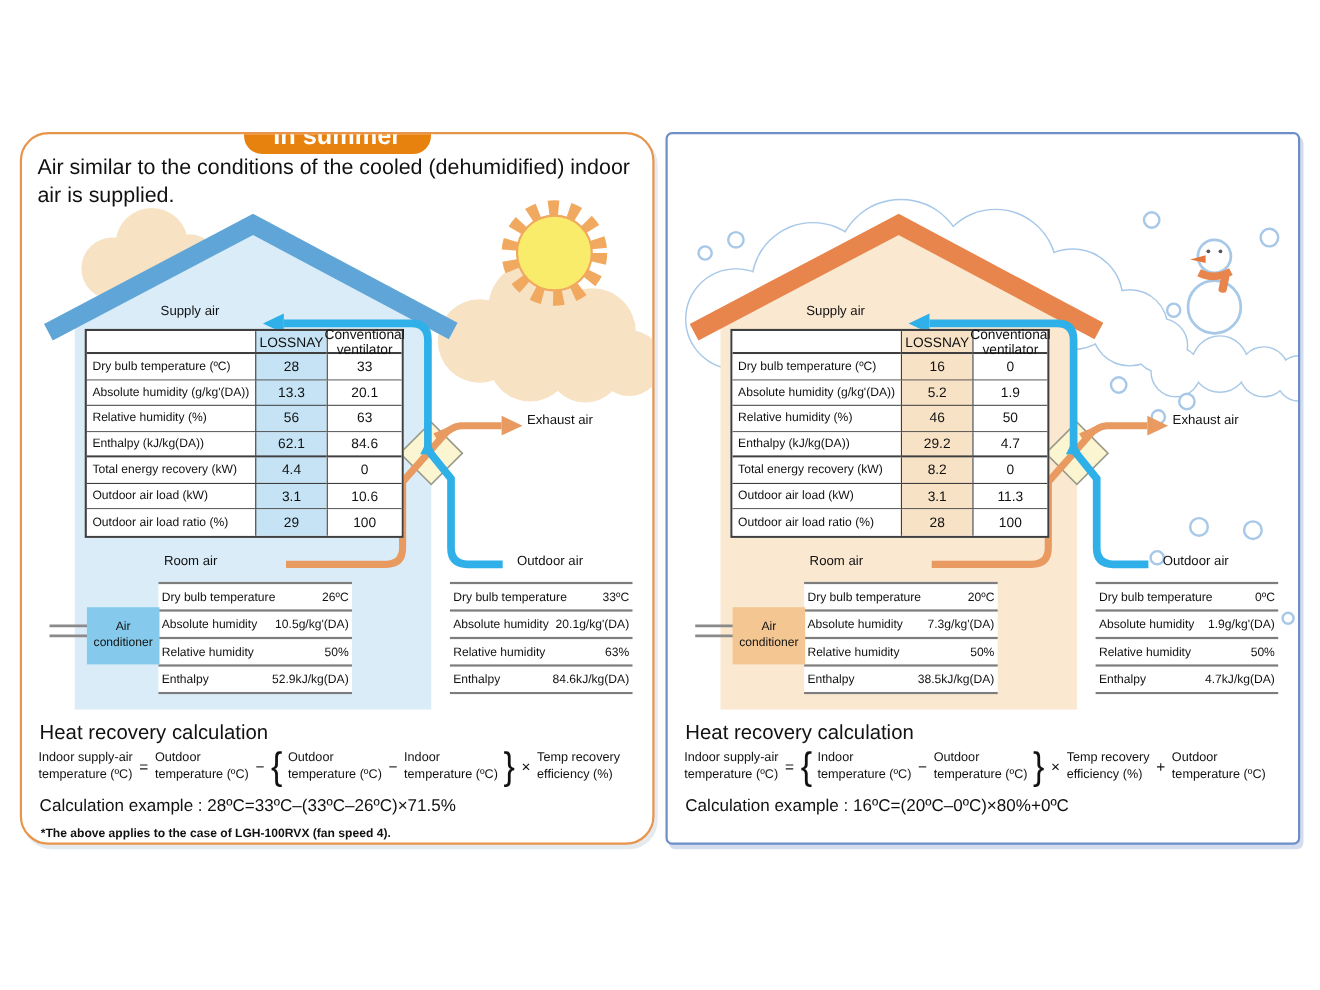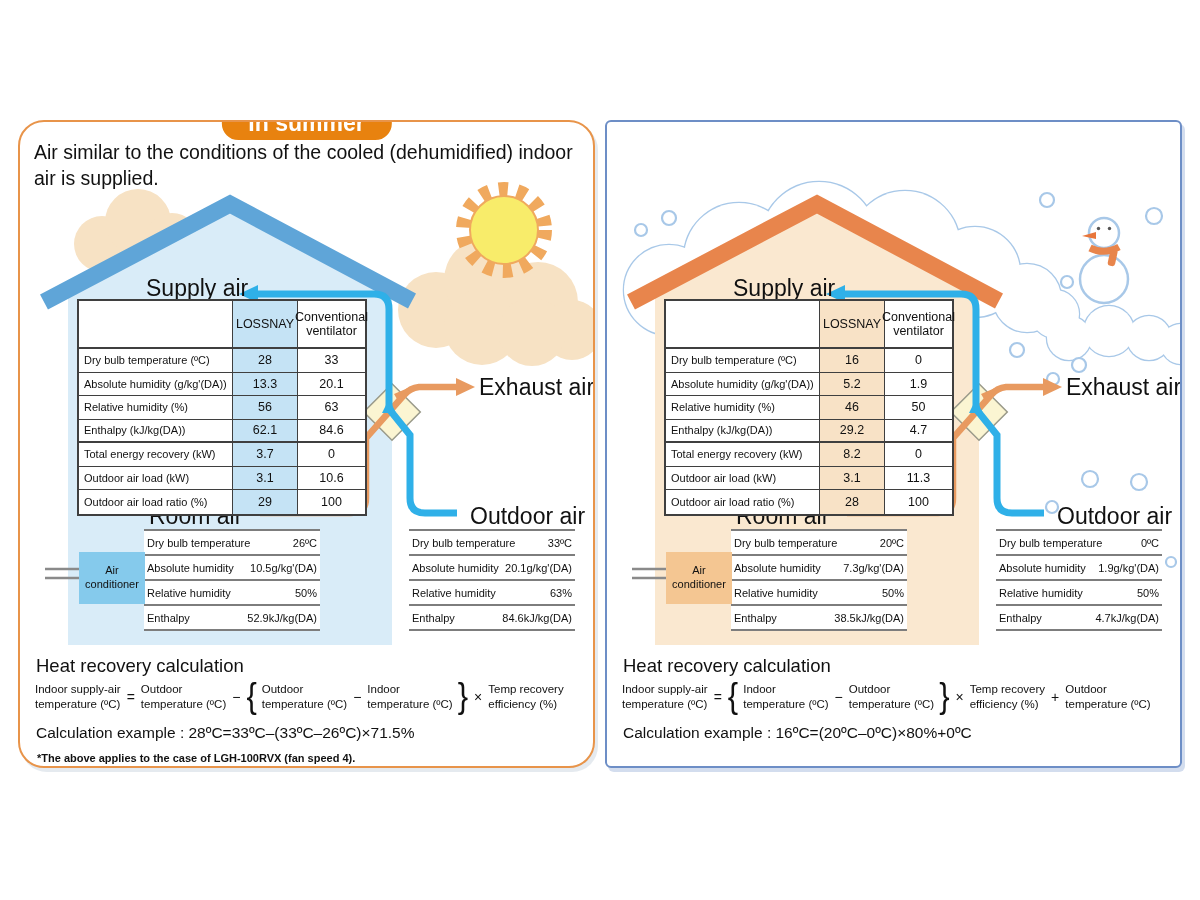--- a/index.html
+++ b/index.html
@@ -19,34 +19,34 @@
   .winter .panel-box{border-color:var(--winter-border);box-shadow:3px 4px 0 rgba(109,142,198,.3);}
   .badge{
     position:absolute;top:-17px;left:50%;transform:translateX(-50%);
     padding:3px 27px;border-radius:19px;border:2px solid #fff;
     color:#fff;font-size:23px;font-weight:bold;white-space:nowrap;z-index:6;
   }
   .summer .badge{background:var(--summer-accent);}
   .winter .badge{background:var(--winter-accent);}
   .intro{position:absolute;left:14px;top:18px;width:548px;font-size:19.5px;line-height:1.32;z-index:3;}
   .scene{position:absolute;left:0;top:0;width:573px;height:644px;z-index:1;}
-  .lbl{position:absolute;font-size:23px;z-index:3;white-space:nowrap;}
+  .lbl{position:absolute;font-size:12px;z-index:3;white-space:nowrap;}
   
   .supply-table{
     position:absolute;left:57px;top:177px;z-index:4;background:#fff;
     border:2px solid #3f3f3f;display:grid;grid-template-columns:153px 65px 68px;
   }
   .summer .supply-table{--hl:var(--summer-highlight);}
   .winter .supply-table{--hl:var(--winter-highlight);}
   .st-c{box-sizing:border-box;display:flex;align-items:center;justify-content:center;background:#fff;}
   .st-c.lab{justify-content:flex-start;padding-left:5px;font-size:11px;}
   .st-c.val{font-size:12.5px;}
   .st-c.c2{border-left:1.2px solid #3f3f3f;background:var(--hl);}
   .st-c.c3{border-left:1.2px solid #3f3f3f;}
-  .st-c.h{height:48px;}
+  .st-c.h{height:21px;}
   .st-c.r{height:23.5px;}
   .st-c.bb1{border-bottom:1.2px solid #3f3f3f;}
   .st-c.bb2{border-bottom:2.2px solid #3f3f3f;}
   .loss-head{font-size:13px;}
   .conv-head{font-size:10.5px;line-height:1.12;text-align:center;}
   
   .mini{position:absolute;top:407px;z-index:4;border-bottom:2px solid #7d7d7d;}
   .mini.room{left:124px;width:176px;}
   .mini.outdoor{left:389px;width:166px;}
   .mrow{display:flex;justify-content:space-between;align-items:center;height:23px;background:#fff;border-top:2px solid #7d7d7d;font-size:11px;padding:0 3px;}
@@ -140,21 +140,21 @@
 
       <div class="st-c lab r bb1">Relative humidity (%)</div>
       <div class="st-c val c2 r bb1">56</div>
       <div class="st-c val c3 r bb1">63</div>
 
       <div class="st-c lab r bb2">Enthalpy (kJ/kg(DA))</div>
       <div class="st-c val c2 r bb2">62.1</div>
       <div class="st-c val c3 r bb2">84.6</div>
 
       <div class="st-c lab r bb1">Total energy recovery (kW)</div>
-      <div class="st-c val c2 r bb1">3.7</div>
+      <div class="st-c val c2 r bb1">4.4</div>
       <div class="st-c val c3 r bb1">0</div>
 
       <div class="st-c lab r bb1">Outdoor air load (kW)</div>
       <div class="st-c val c2 r bb1">3.1</div>
       <div class="st-c val c3 r bb1">10.6</div>
 
       <div class="st-c lab r">Outdoor air load ratio (%)</div>
       <div class="st-c val c2 r">29</div>
       <div class="st-c val c3 r">100</div>
     </div>

